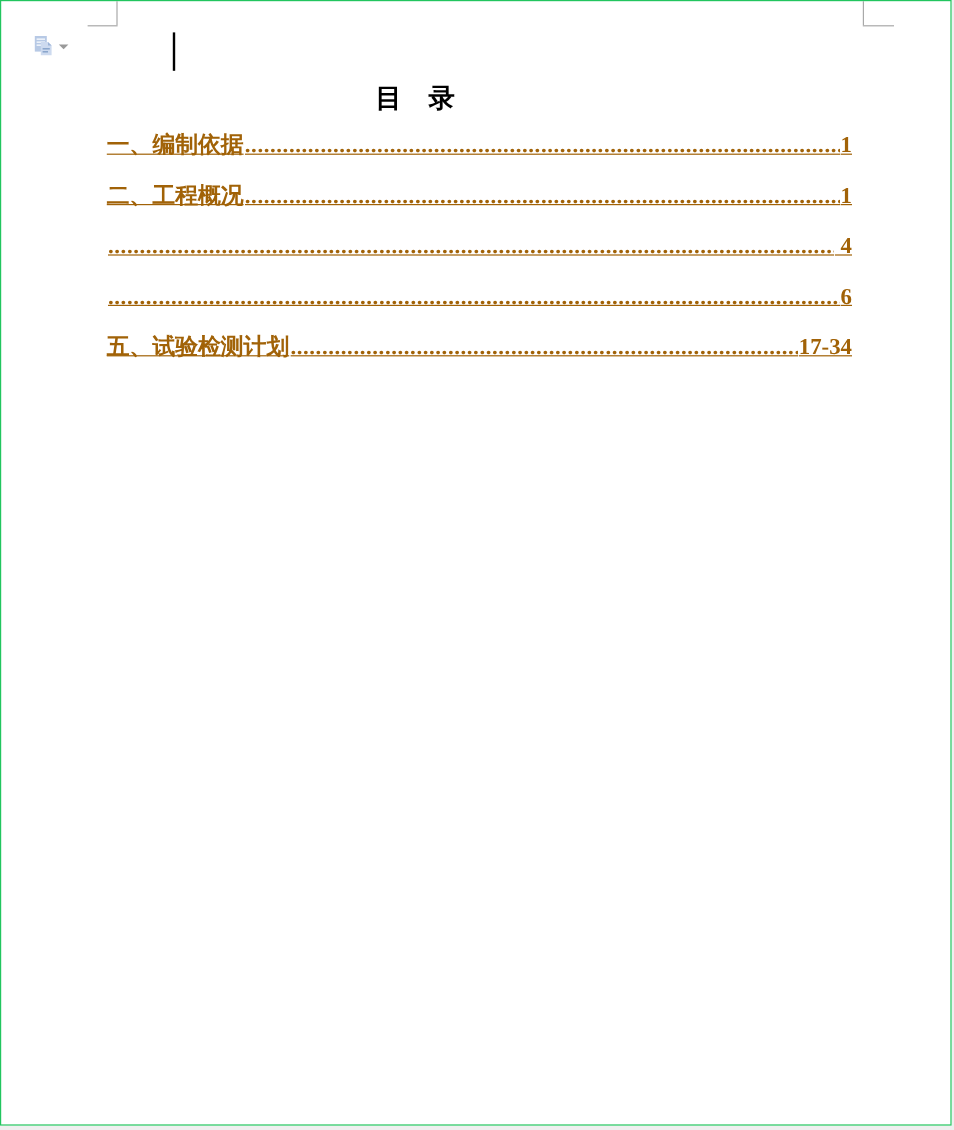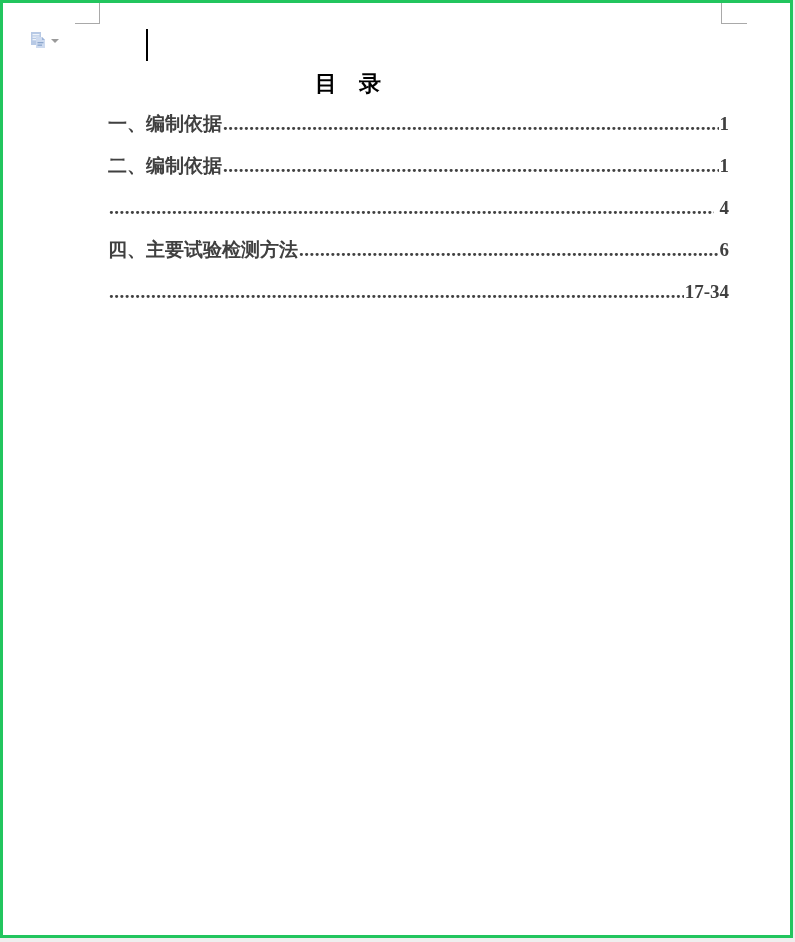--- a/index.html
+++ b/index.html
@@ -8,21 +8,21 @@
     background: #efefef;
     font-family: "Liberation Serif", "DejaVu Serif", serif;
     overflow: hidden;
   }
   
   .page {
     position: absolute;
     left: 0; top: 0;
     width: 793px; height: 938px;
     background: #ffffff;
-    border: 3px solid #22c55e;
+    border: 1px solid #22c55e;
   }
   
   .mark { position: absolute; background: #a9a9a9; }
   .mark-tl-v { left: 96px;  top: 0;    width: 1px;  height: 20px; }
   .mark-tl-h { left: 72px;  top: 20px; width: 25px; height: 1px; }
   .mark-tr-v { left: 718px; top: 0;    width: 1px;  height: 20px; }
   .mark-tr-h { left: 718px; top: 20px; width: 26px; height: 1px; }
   
   .paste-btn {
     position: absolute; left: 25px; top: 25px;
@@ -52,23 +52,24 @@
     position: absolute;
     left: 312px; top: 69px;
     font-size: 22px;
     font-weight: bold;
     color: #000;
     line-height: 1.1;
     white-space: pre;
   }
   .toc {
     position: absolute;
-    left: 105px; top: 100px;
+    left: 88px; top: 100px;
     width: 621px;
-    color: #404040;
+    color: #a16207;
+    text-decoration: underline;
   }
   .toc-row {
     display: flex;
     align-items: baseline;
     height: 42px;
     line-height: 42px;
     font-size: 19px;
     font-weight: bold;
     white-space: pre;
   }
@@ -114,32 +115,32 @@
 
   <div class="doc-title">目　录</div>
 
   <div class="toc">
     <div class="toc-row">
       <span class="toc-label">一、编制依据</span>
       <span class="toc-leader">........................................................................................................................................................................................................</span>
       <span class="toc-page">1</span>
     </div>
     <div class="toc-row">
-      <span class="toc-label">二、编制依据</span>
+      <span class="toc-label">二、工程概况</span>
       <span class="toc-leader">........................................................................................................................................................................................................</span>
       <span class="toc-page">1</span>
     </div>
     <div class="toc-row">
       <span class="toc-leader">........................................................................................................................................................................................................</span>
       <span class="toc-page">&nbsp;4</span>
     </div>
     <div class="toc-row">
-      <span class="toc-label">四、主要试验检测方法</span>
       <span class="toc-leader">........................................................................................................................................................................................................</span>
       <span class="toc-page">6</span>
     </div>
     <div class="toc-row">
+      <span class="toc-label">五、试验检测计划</span>
       <span class="toc-leader">........................................................................................................................................................................................................</span>
       <span class="toc-page">17-34</span>
     </div>
   </div>
 
 </div>
 
 </body></html>

